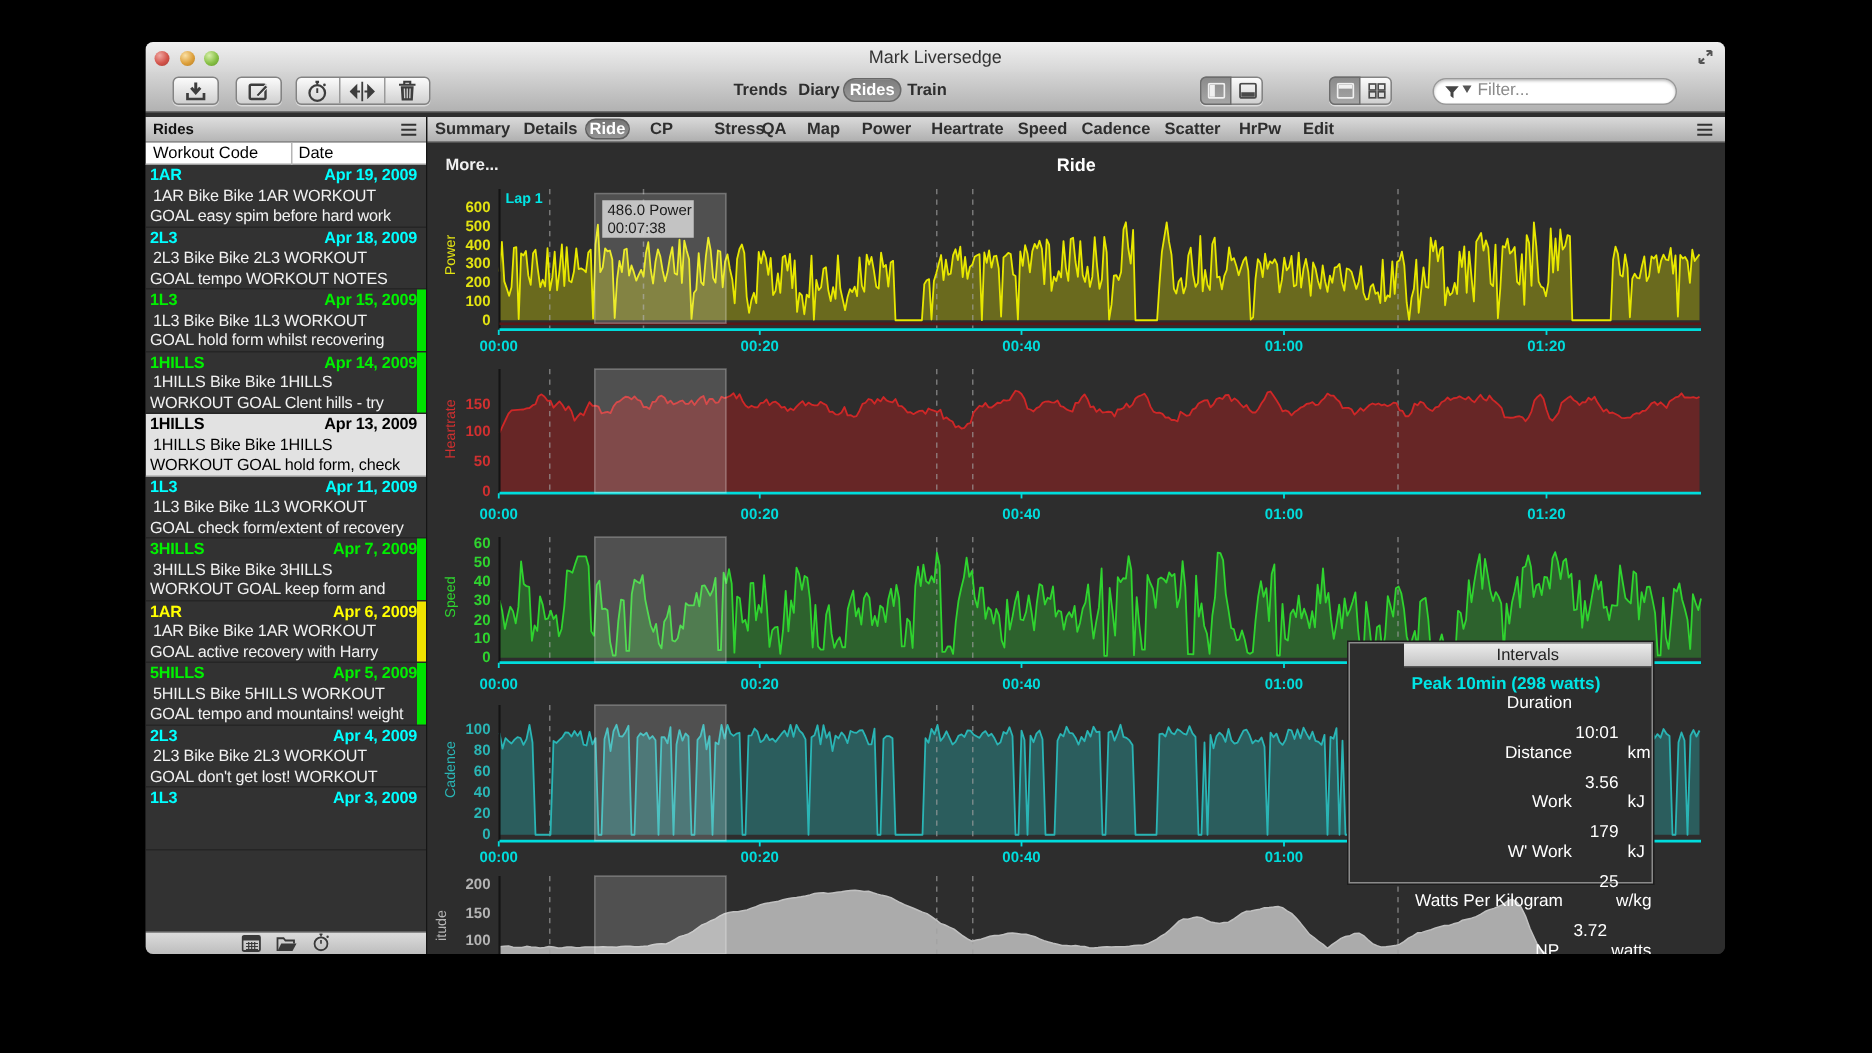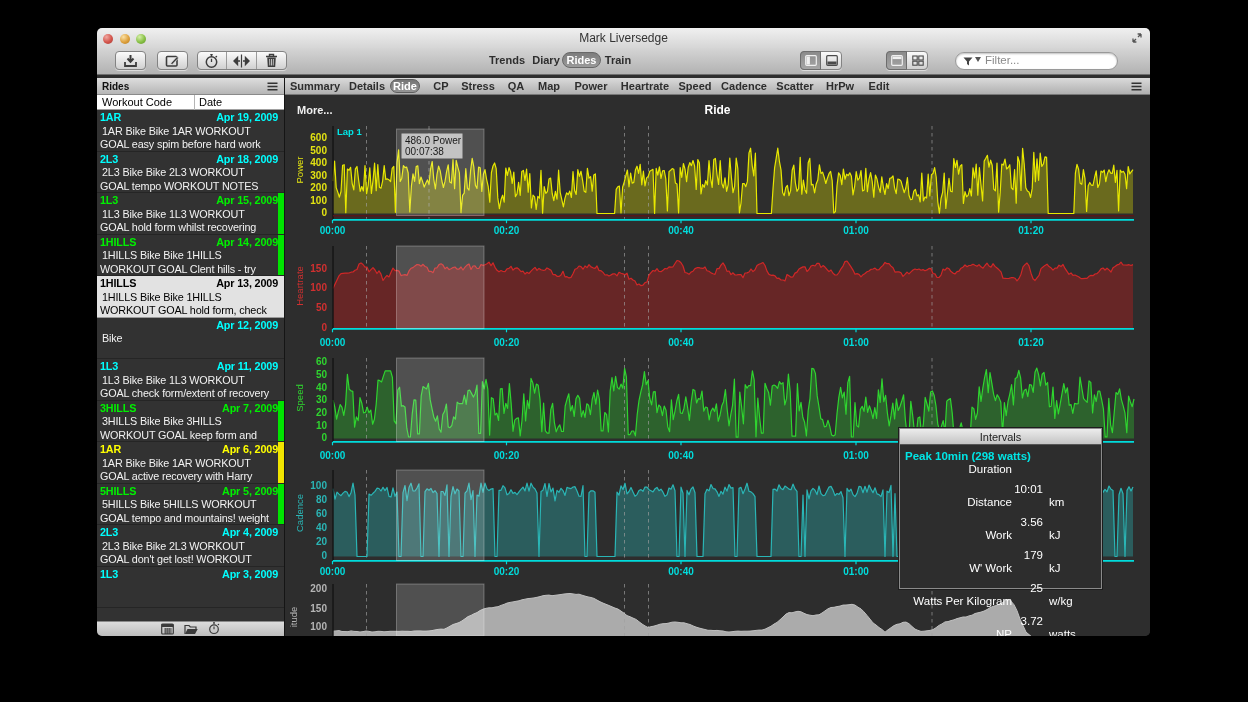--- a/index.html
+++ b/index.html
@@ -46,21 +46,21 @@
 .ctab { position:absolute; top:2px; transform:translateX(-50%); font-size:11px;
   font-weight:bold; color:#2e2e2e; }
 #ridetab { position:absolute; top:1px; height:14px; border-radius:7px;
   background:linear-gradient(#757575,#959595); border:1px solid #5f5f5f; color:#fff;
   font-size:11px; font-weight:bold; text-align:center; line-height:13px; }
 #more { position:absolute; left:12px; top:26px; font-size:11px; font-weight:bold; color:#f0f0f0; }
 #ridetitle { position:absolute; left:0; right:0; top:25px; text-align:center;
   font-size:12px; font-weight:bold; color:#fff; }
 #chartwrap { position:absolute; left:0; top:17px; width:865px; height:434px; }
 #popup { position:absolute; left:802px; top:400px; width:203px; height:161px;
-  background:#2d2d2d; border:1px solid #8a8a8a; box-shadow:0 0 0 1px #1d1d1d; }
+  background:#2d2d2d; border:1px solid #8a8a8a; box-shadow:0 0 0 1px #1d1d1d;padding-left:36px; }
 #popup .ptitle { height:16px; background:linear-gradient(#ececec,#c4c4c4);
   border-bottom:1px solid #555; text-align:center; font-size:11px; color:#222; line-height:16px; }
 #popup .peak { color:#00e5e5; font-weight:bold; font-size:11.5px; margin:5px 0 1px 5px; }
 .prow { display:flex; font-size:11.5px; color:#fff; line-height:12.9px; }
 .prow .lab { width:112px; text-align:right; }
 .prow .val { width:31px; text-align:right;margin-top:20px; }
 .prow .unit { margin-left:6px; }
 .icon { position:absolute; }
 </style>
 </head>
@@ -173,24 +173,20 @@
 <div class="l3">WORKOUT GOAL Clent hills - try</div>
 <div class="strip" style="background:#00e400"></div>
 </div>
 <div class="row sel">
 <div class="l1" style="color:#000000">1HILLS</div>
 <div class="dt" style="color:#000000">Apr 13, 2009</div>
 <div class="l2">1HILLS Bike Bike 1HILLS</div>
 <div class="l3">WORKOUT GOAL hold form, check</div>
 </div>
 <div class="row">
-<div class="dt" style="color:#00ffff">Apr 12, 2009</div>
-<div class="l2">Bike</div>
-</div>
-<div class="row">
 <div class="l1" style="color:#00ffff">1L3</div>
 <div class="dt" style="color:#00ffff">Apr 11, 2009</div>
 <div class="l2">1L3 Bike Bike 1L3 WORKOUT</div>
 <div class="l3">GOAL check form/extent of recovery</div>
 </div>
 <div class="row">
 <div class="l1" style="color:#00f000">3HILLS</div>
 <div class="dt" style="color:#00f000">Apr 7, 2009</div>
 <div class="l2">3HILLS Bike Bike 3HILLS</div>
 <div class="l3">WORKOUT GOAL keep form and</div>
@@ -236,21 +232,21 @@
         <path d="M6 7.2 L6 4.6" stroke="#3a3a3a" stroke-width="1.1"></path>
         <path d="M5 0.8 L7 0.8 M6 0.8 L6 2.3" stroke="#3a3a3a" stroke-width="1.1"></path>
         <circle cx="10.4" cy="2.5" r="0.8" fill="#3a3a3a"></circle>
       </svg>
 </div>
 <div id="main">
 <div id="tabbar"></div>
 <div class="ctab" style="left:30px">Summary</div>
 <div class="ctab" style="left:82px">Details</div>
 <div class="ctab" style="left:156px">CP</div>
-<div class="ctab" style="left:193px">Stress</div>
+<div class="ctab" style="left:208px">Stress</div>
 <div class="ctab" style="left:231px">QA</div>
 <div class="ctab" style="left:264px">Map</div>
 <div class="ctab" style="left:306px">Power</div>
 <div class="ctab" style="left:360px">Heartrate</div>
 <div class="ctab" style="left:410px">Speed</div>
 <div class="ctab" style="left:459px">Cadence</div>
 <div class="ctab" style="left:510px">Scatter</div>
 <div class="ctab" style="left:555px">HrPw</div>
 <div class="ctab" style="left:594px">Edit</div>
 <div id="ridetab" style="left:105px;width:30px">Ride</div>

